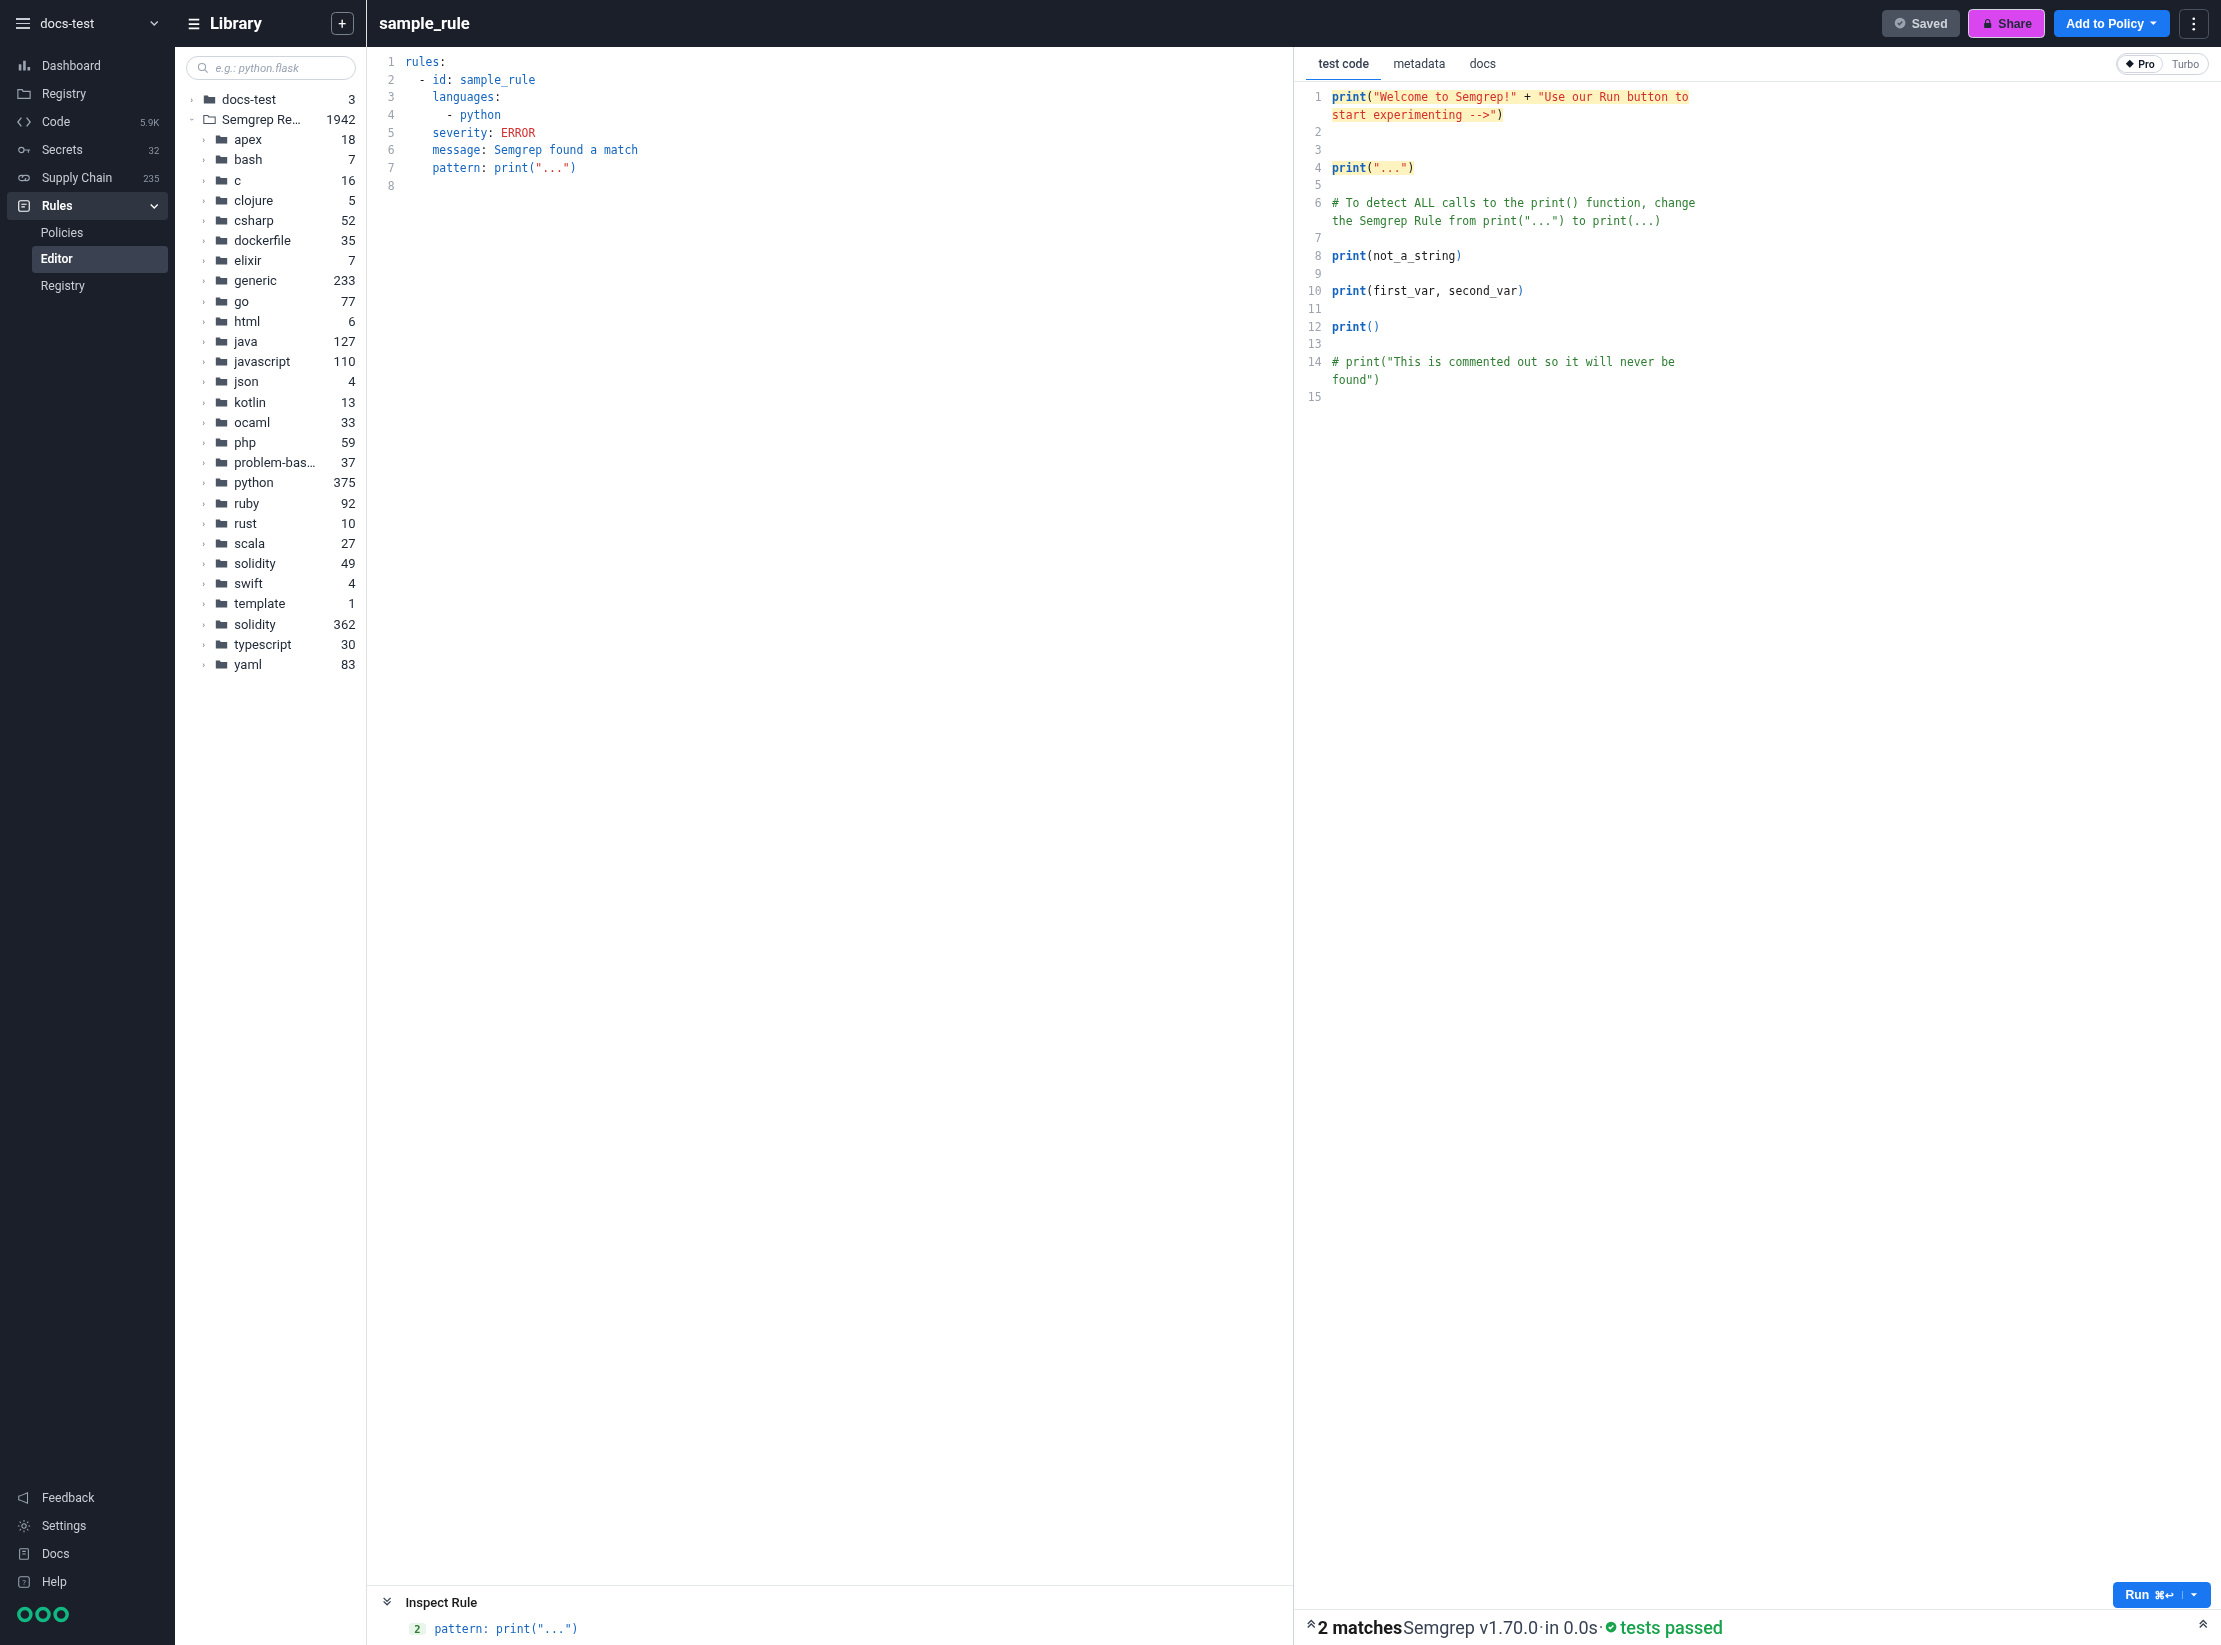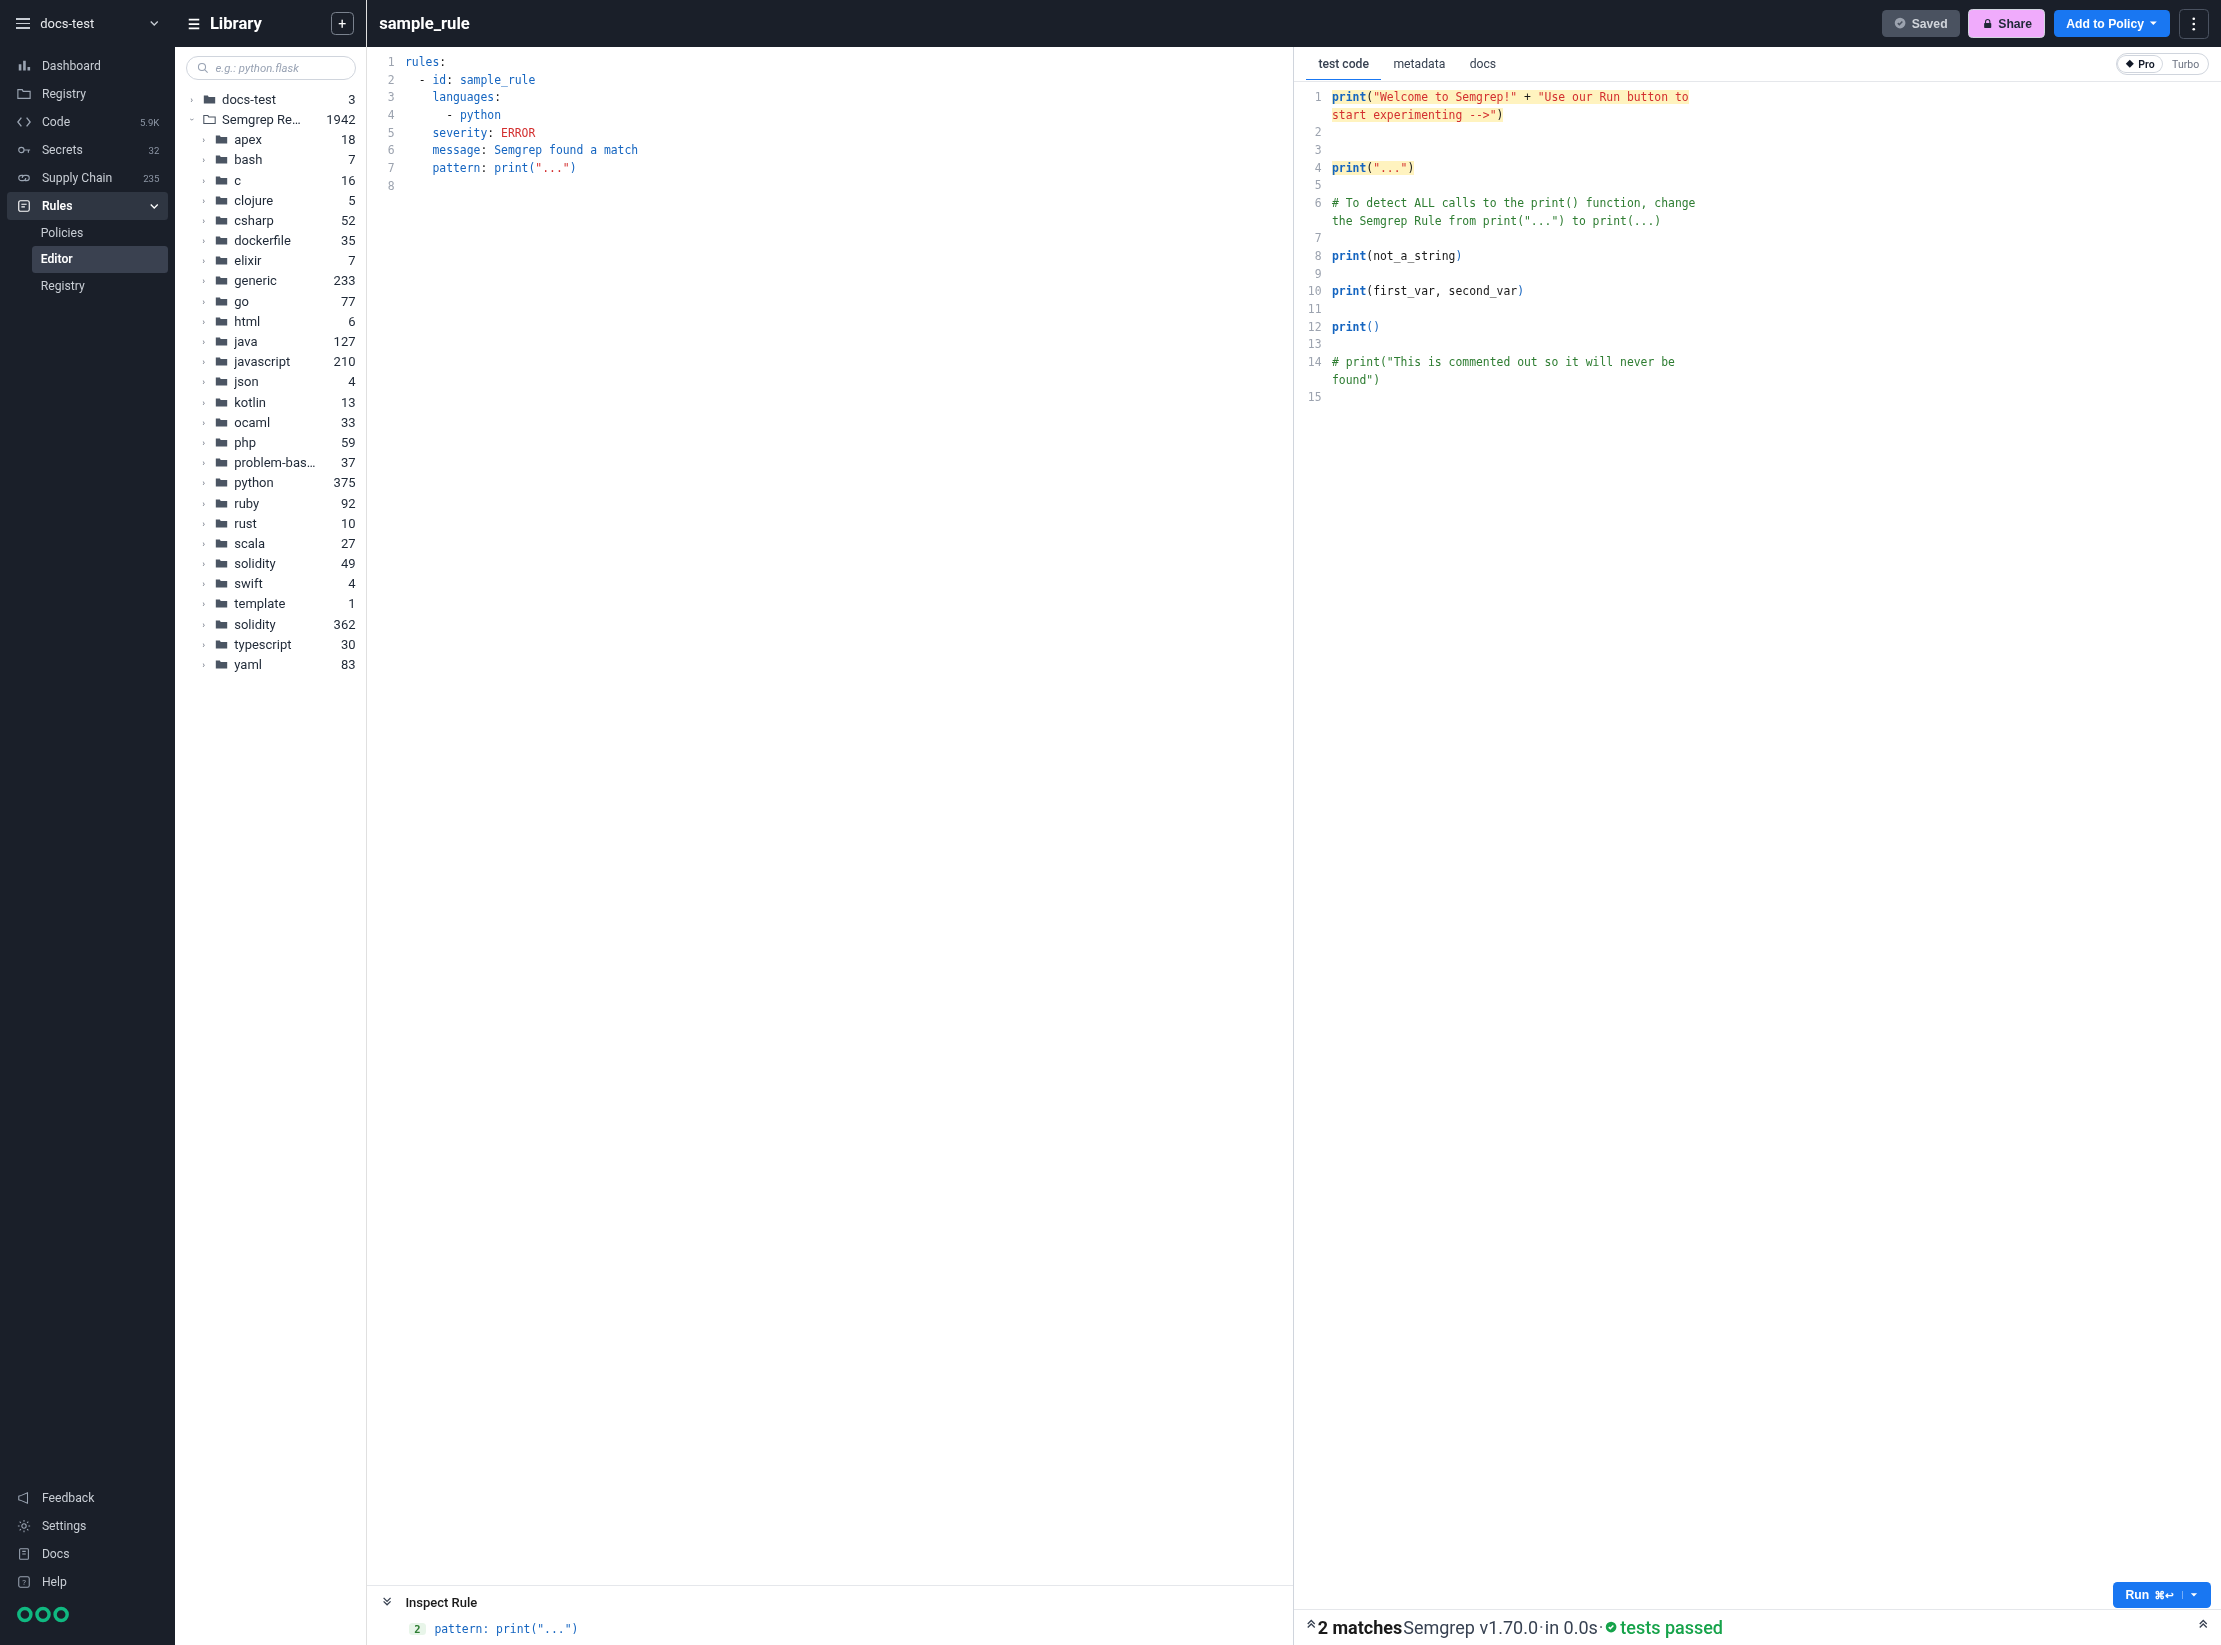--- a/index.html
+++ b/index.html
@@ -39,21 +39,21 @@
 .tree-row .num { font-size: 13px; color:#1f2937; }
 .tree-row.depth1 { padding-left: 3.5px; }
 .tree-row.depth2 { padding-left: 15.7px; }
 
 
 .main { flex:1; display:flex; flex-direction:column; min-width:0; }
 .topbar { height: 47px; background: #1a1f29; display:flex; align-items:center; padding: 0 12.2px; gap: 8.7px; }
 .rule-title { color: #fff; font-size: 16.6px; font-weight: 700; flex:1; }
 .btn { display:flex; align-items:center; gap:5.2px; padding: 6.1px 12.2px; border-radius: 4.4px; font-size: 12.2px; font-weight: 600; cursor:pointer; border:none; }
 .btn-saved { background: #4a5260; color: #d1d5db; }
-.btn-share { background: #f0abfc; color: #1f2937; border:0.9px solid #d0d5dd; }
+.btn-share { background: #d946ef; color: #1f2937; border:0.9px solid #d0d5dd; }
 .btn-primary { background: #1977f2; color:#fff; }
 .btn-more { width: 30px; height: 30px; border:0.9px solid #4a5260; border-radius:4.4px; display:flex; align-items:center; justify-content:center; color:#fff; }
 
 .workspace { flex:1; display:flex; min-height:0; }
 .pane { display:flex; flex-direction:column; min-width:0; }
 .pane-left { flex: 1 1 50%; border-right: 0.9px solid #d0d5dd; }
 .pane-right { flex: 1 1 50%; }
 
 .tabs { display:flex; align-items:center; border-bottom: 0.9px solid #e5e7eb; padding: 0 12.2px; height: 35px; position: relative; background:#fff; }
 .tab { padding: 8.7px 12.2px; font-size: 12.2px; color:#374151; cursor:pointer; display:flex; align-items:center; gap:5.2px; }
@@ -371,21 +371,21 @@
           <span class="num">127</span>
         </div>
         <div class="tree-row depth2">
           <span class="caret">›</span>
           <span class="fi">
             <svg width="13" height="13" viewBox="0 0 16 16">
               <path d="M1 3h5l1 2h8v8H1V3z" fill="#4b5563"></path>
             </svg>
           </span>
           <span class="label">javascript</span>
-          <span class="num">210</span>
+          <span class="num">110</span>
         </div>
         <div class="tree-row depth2">
           <span class="caret">›</span>
           <span class="fi">
             <svg width="13" height="13" viewBox="0 0 16 16">
               <path d="M1 3h5l1 2h8v8H1V3z" fill="#4b5563"></path>
             </svg>
           </span>
           <span class="label">json</span>
           <span class="num">4</span>

